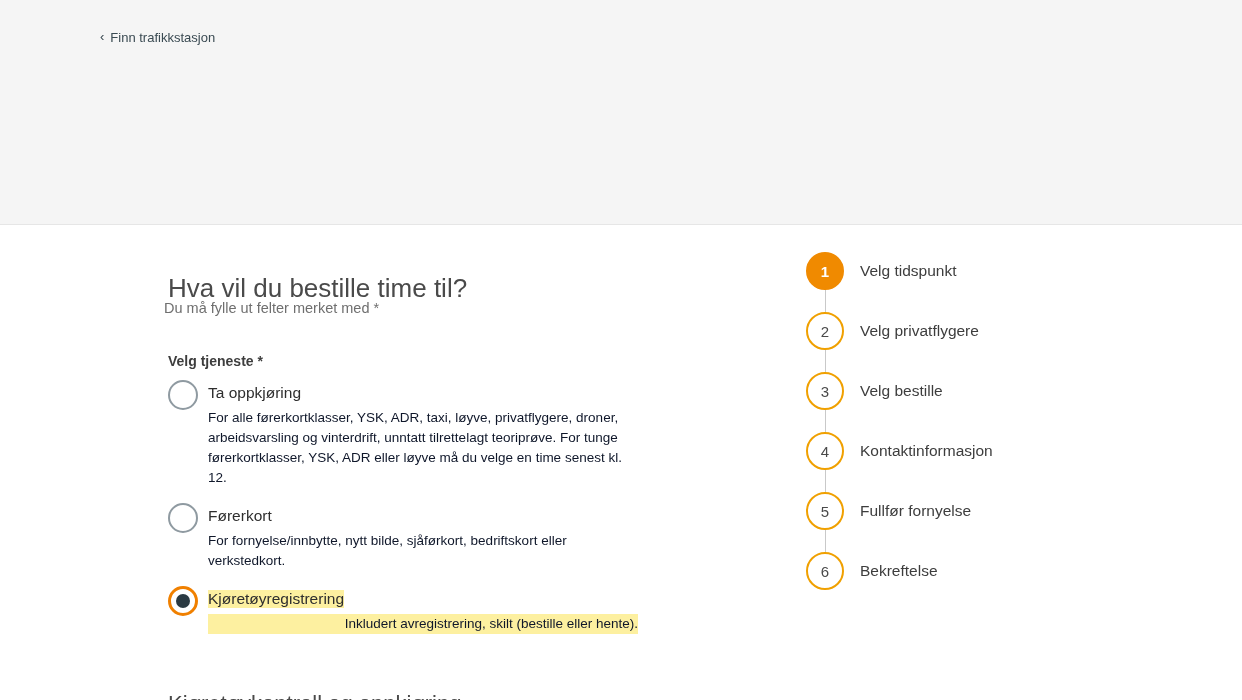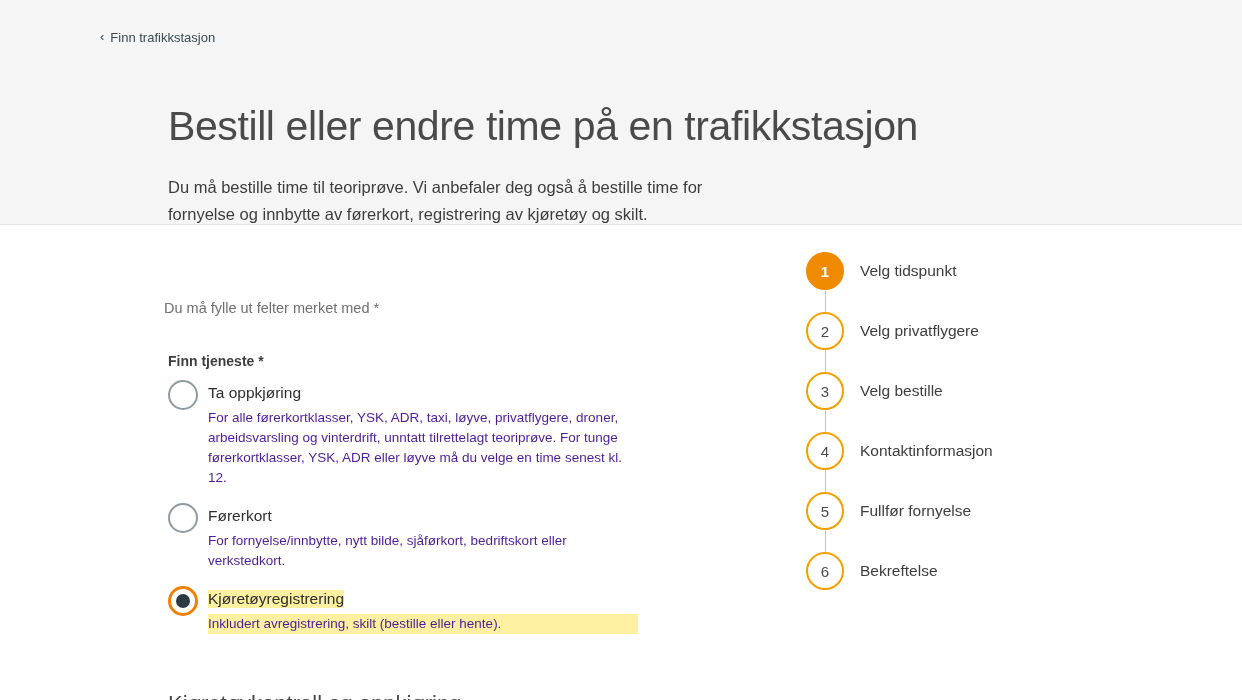--- a/index.html
+++ b/index.html
@@ -115,23 +115,23 @@
     left: 40px; top: 4px;
     font-size: 15.5px;
     color: #2e2e2e;
   }
   .option-desc {
     position: absolute;
     left: 40px; top: 28px;
     width: 430px;
     font-size: 13.5px;
     line-height: 20px;
-    color: #4c1d95;
-  }
-  .hl { background: #fdf0a0; }
+    color: #0f172a;
+  }
+  .hl { background: #fdf0a0; text-align: right; }
   .subsection-title {
     position: absolute;
     left: 168px; top: 673px;
     font-size: 22px;
     font-weight: 400;
     color: #4a4a4a;
   }
   
   .stepper {
     position: absolute;
@@ -180,25 +180,24 @@
 
 <div id="page">
 
   <div class="header-band"></div>
 
   <div class="breadcrumb">
     <span class="chev">‹</span>
     <a>Finn trafikkstasjon</a>
   </div>
 
-  <h1 class="page-title">Bestill eller endre time på en trafikkstasjon</h1>
-  <p class="intro">Du må bestille time til teoriprøve. Vi anbefaler deg også å bestille time for fornyelse og innbytte av førerkort, registrering av kjøretøy og skilt.</p>
-
+
+  <h2 class="section-title">Hva vil du bestille time til?</h2>
   <div class="required-note">Du må fylle ut felter merket med *</div>
-  <div class="field-label">Finn tjeneste *</div>
+  <div class="field-label">Velg tjeneste *</div>
 
   <div class="option" style="top:380px;">
     <span class="radio-outer"></span>
     <span class="option-label">Ta oppkjøring</span>
     <span class="option-desc">For alle førerkortklasser, YSK, ADR, taxi, løyve, privatflygere, droner, arbeidsvarsling og vinterdrift, unntatt tilrettelagt teoriprøve. For tunge førerkortklasser, YSK, ADR eller løyve må du velge en time senest kl. 12.</span>
   </div>
 
   <div class="option" style="top:503px;">
     <span class="radio-outer"></span>
     <span class="option-label">Førerkort</span>

